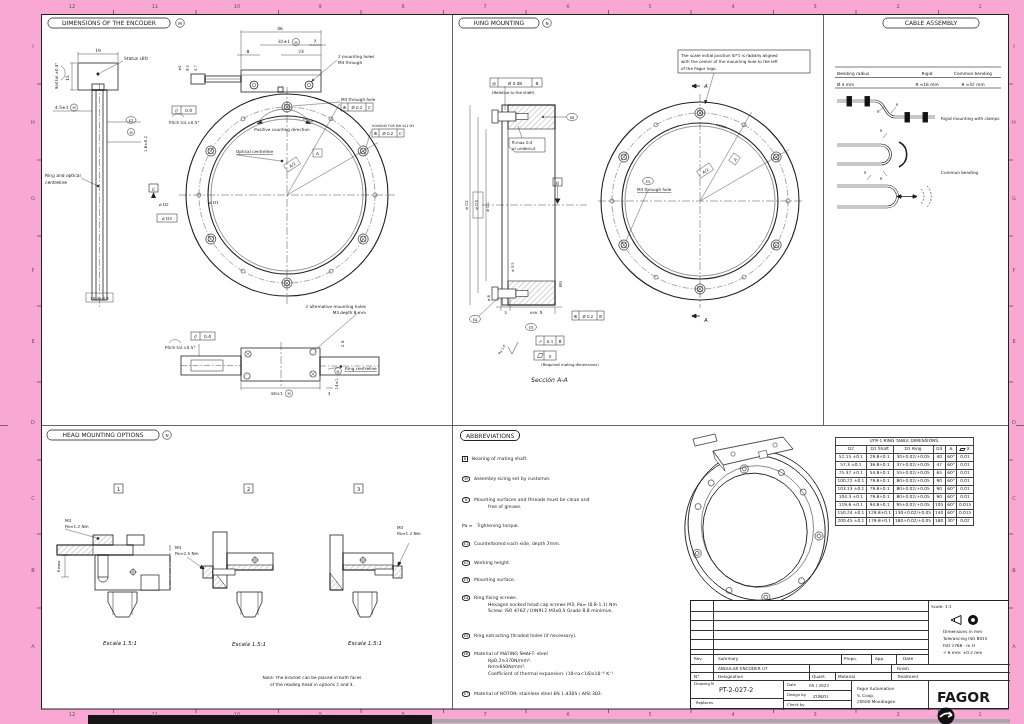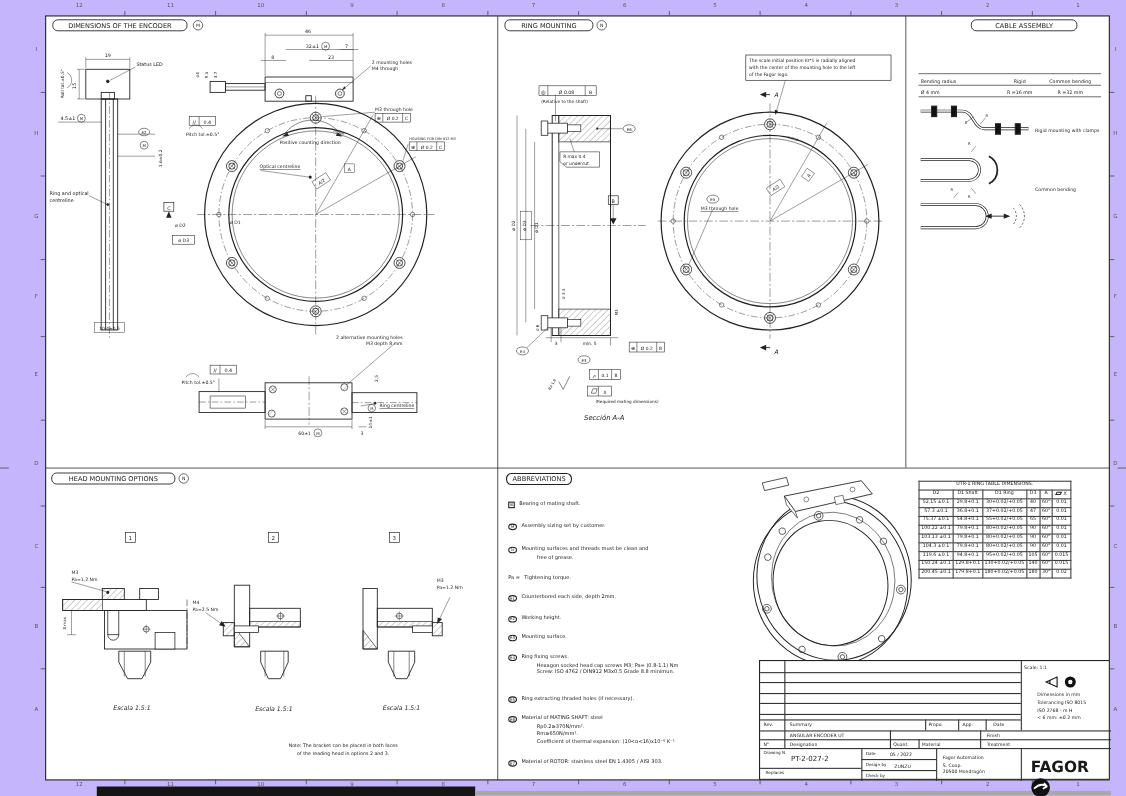--- a/index.html
+++ b/index.html
@@ -1,17 +1,17 @@
 <!DOCTYPE html>
 <html><head>
 <meta charset="utf-8">
 <style>
 *{margin:0;padding:0;box-sizing:border-box}
 html,body{background:#9a9a9a}
-.page{position:relative;width:1024px;height:724px;background:#c4b5fd;overflow:hidden;font-family:"DejaVu Sans",sans-serif;color:#1a1a1a}
+.page{position:relative;width:1024px;height:724px;background:#f9a8d4;overflow:hidden;font-family:"DejaVu Sans",sans-serif;color:#1a1a1a}
 .abs{position:absolute}
 .gl{position:absolute;font-size:5px;color:#555;transform:translate(-50%,-50%);line-height:1}
 svg text{font-family:"DejaVu Sans",sans-serif;fill:#1a1a1a}
 .it{font-style:italic}
 
 .abbr-item{position:absolute;font-size:4.6px;line-height:6.4px;white-space:nowrap}
 .sym-c{display:inline-block;border:0.6px solid #222;border-radius:50%;font-size:3.6px;min-width:8px;height:5.6px;line-height:5.4px;text-align:center;vertical-align:middle;background:#fff}
 .sym-b{display:inline-block;border:0.6px solid #222;font-size:3.6px;min-width:6px;height:5.6px;line-height:5.4px;text-align:center;vertical-align:middle}
 .sym-p{display:inline-block;font-size:4.6px;vertical-align:middle}
 .abbr-text{display:inline-block;vertical-align:middle;margin-left:4px}

